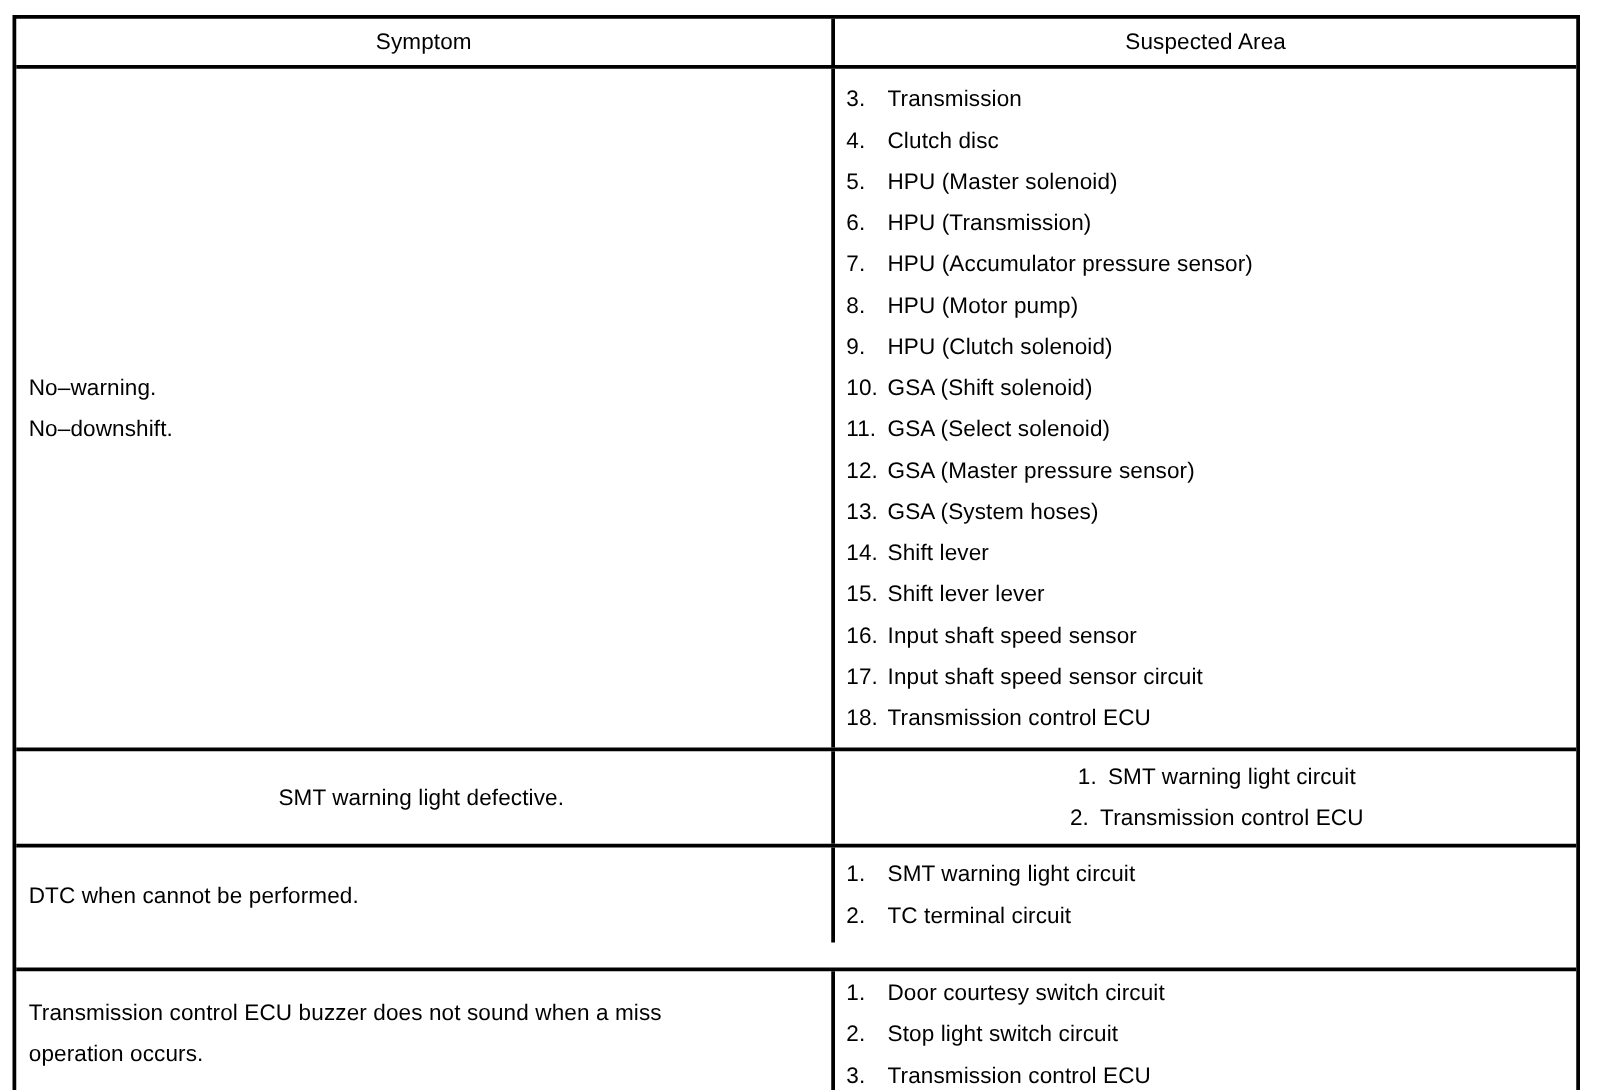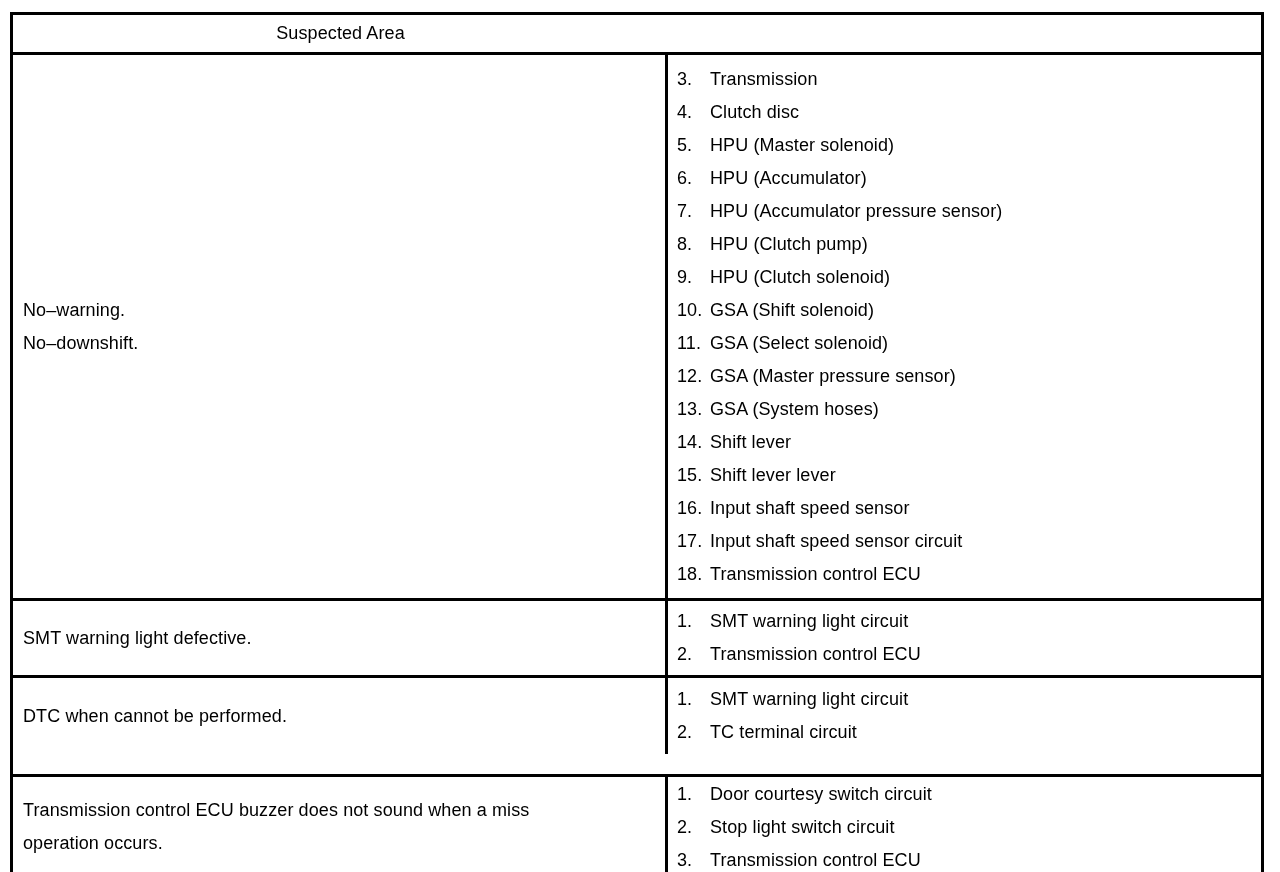--- a/index.html
+++ b/index.html
@@ -71,49 +71,50 @@
     display: inline-block;
     width: 33px;
   }
 </style>
 </head>
 <body>
 
 <div class="page">
   <div class="tbl">
     <div class="row header">
+      <div class="cell sym hcell">Symptom</div>
       <div class="cell sus hcell">Suspected Area</div>
     </div>
     <div id="rows">
   <div class="row body" style="height: 543px;">
     <div class="cell sym">
             <div class="sline">No–warning.</div>
             <div class="sline">No–downshift.</div>
           </div>
     <div class="cell sus">
             <div class="item"><span class="num">3.</span><span class="lab">Transmission</span></div>
             <div class="item"><span class="num">4.</span><span class="lab">Clutch disc</span></div>
             <div class="item"><span class="num">5.</span><span class="lab">HPU (Master solenoid)</span></div>
-            <div class="item"><span class="num">6.</span><span class="lab">HPU (Accumulator)</span></div>
+            <div class="item"><span class="num">6.</span><span class="lab">HPU (Transmission)</span></div>
             <div class="item"><span class="num">7.</span><span class="lab">HPU (Accumulator pressure sensor)</span></div>
-            <div class="item"><span class="num">8.</span><span class="lab">HPU (Clutch pump)</span></div>
+            <div class="item"><span class="num">8.</span><span class="lab">HPU (Motor pump)</span></div>
             <div class="item"><span class="num">9.</span><span class="lab">HPU (Clutch solenoid)</span></div>
             <div class="item"><span class="num">10.</span><span class="lab">GSA (Shift solenoid)</span></div>
             <div class="item"><span class="num">11.</span><span class="lab">GSA (Select solenoid)</span></div>
             <div class="item"><span class="num">12.</span><span class="lab">GSA (Master pressure sensor)</span></div>
             <div class="item"><span class="num">13.</span><span class="lab">GSA (System hoses)</span></div>
             <div class="item"><span class="num">14.</span><span class="lab">Shift lever</span></div>
             <div class="item"><span class="num">15.</span><span class="lab">Shift lever lever</span></div>
             <div class="item"><span class="num">16.</span><span class="lab">Input shaft speed sensor</span></div>
             <div class="item"><span class="num">17.</span><span class="lab">Input shaft speed sensor circuit</span></div>
             <div class="item"><span class="num">18.</span><span class="lab">Transmission control ECU</span></div>
           </div>
   </div>
 
-  <div class="row body" style="height: 74px;">
+  <div class="row body" style="height: 74px; text-align: center;">
     <div class="cell sym">
             <div class="sline">SMT warning light defective.</div>
           </div>
     <div class="cell sus">
             <div class="item"><span class="num">1.</span><span class="lab">SMT warning light circuit</span></div>
             <div class="item"><span class="num">2.</span><span class="lab">Transmission control ECU</span></div>
           </div>
   </div>
 
   <div class="row body" style="height: 76px;">

